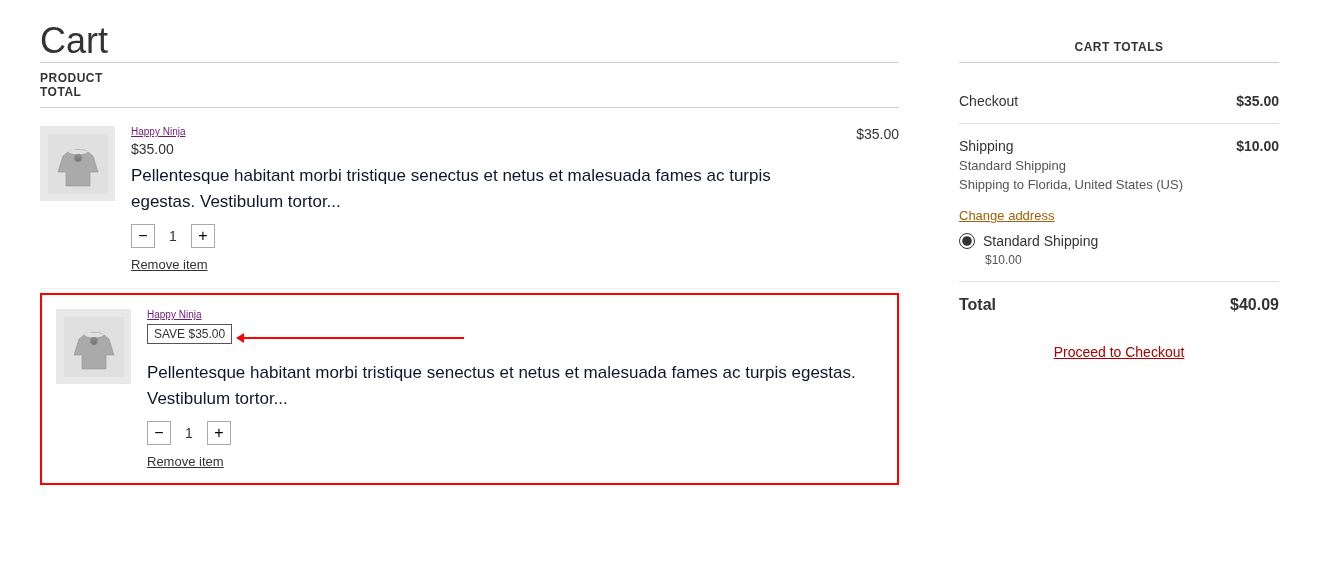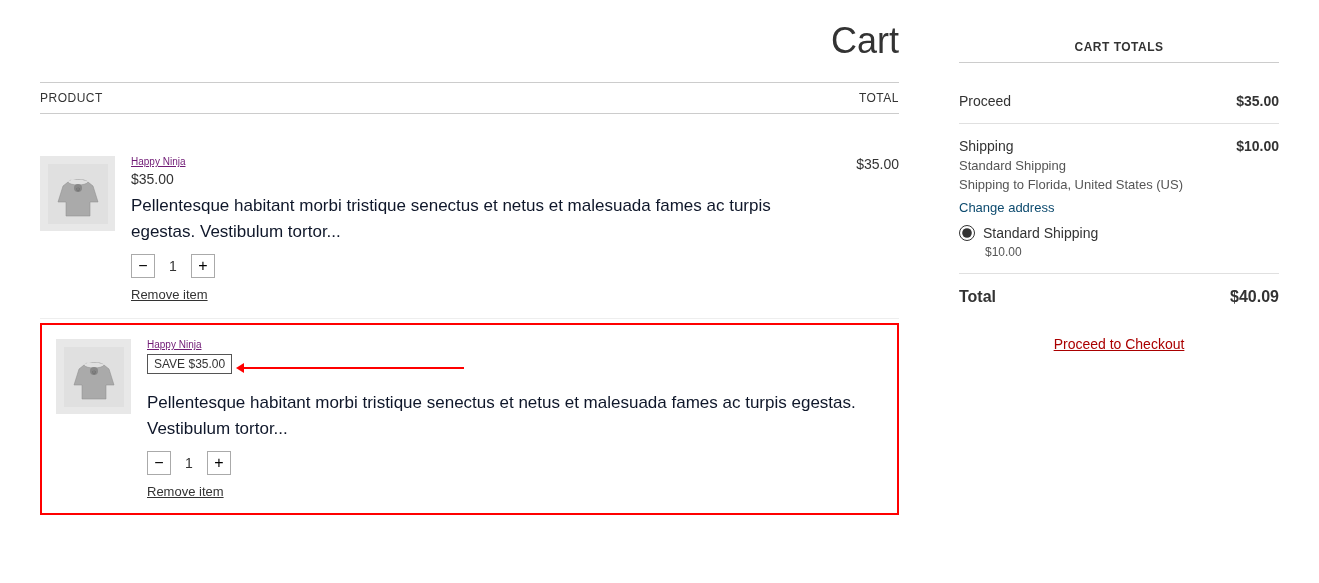--- a/index.html
+++ b/index.html
@@ -19,36 +19,35 @@
 
     .sidebar-section {
       flex: 0 0 320px;
       min-width: 280px;
     }
 
     h1.cart-title {
       font-size: 36px;
       font-weight: 400;
       color: #333;
-      margin-bottom: 20px;
-      text-align: right;
     }
 
     .cart-table-header {
       display: flex;
       justify-content: space-between;
       border-top: 1px solid #ccc;
       border-bottom: 1px solid #ccc;
       padding: 8px 0;
       font-size: 12px;
-      font-weight: 400;
+      font-weight: 700;
       text-transform: uppercase;
       letter-spacing: 0.5px;
       color: #333;
-      margin-bottom: 26px;
+      margin-bottom: 2px;
+      flex-direction: column;
     }
 
     .cart-item {
       display: flex;
       align-items: flex-start;
       padding: 16px 0;
       border-bottom: 1px solid #eee;
       position: relative;
     }
 
@@ -220,25 +219,26 @@
       font-size: 13px;
       color: #555;
       margin-top: 4px;
     }
 
     .shipping-right {
       text-align: right;
     }
 
     .change-address-link {
-      color: #0c4a6e;
+      color: #a16207;
+      text-decoration: underline;
       cursor: pointer;
       font-size: 13px;
       display: block;
-      margin-top: 8px;
+      margin-top: 16px;
     }
 
     .shipping-options {
       margin-top: 10px;
     }
 
     .shipping-option {
       display: flex;
       align-items: center;
       gap: 8px;
@@ -357,21 +357,21 @@
         <button class="remove-link">Remove item</button>
       </div>
     </div>
   </div>
 
   <div class="sidebar-section">
     <div class="cart-totals-header">CART TOTALS</div>
 
 
     <div class="totals-row">
-      <span class="totals-label">Proceed</span>
+      <span class="totals-label">Checkout</span>
       <span class="totals-value">$35.00</span>
     </div>
 
     <div class="totals-row">
       <div>
         <span class="totals-label">Shipping</span>
         <div class="shipping-details">Standard Shipping</div>
         <div class="shipping-details">Shipping to Florida, United States (US)</div>
         <a class="change-address-link">Change address</a>
         <div class="shipping-options">

